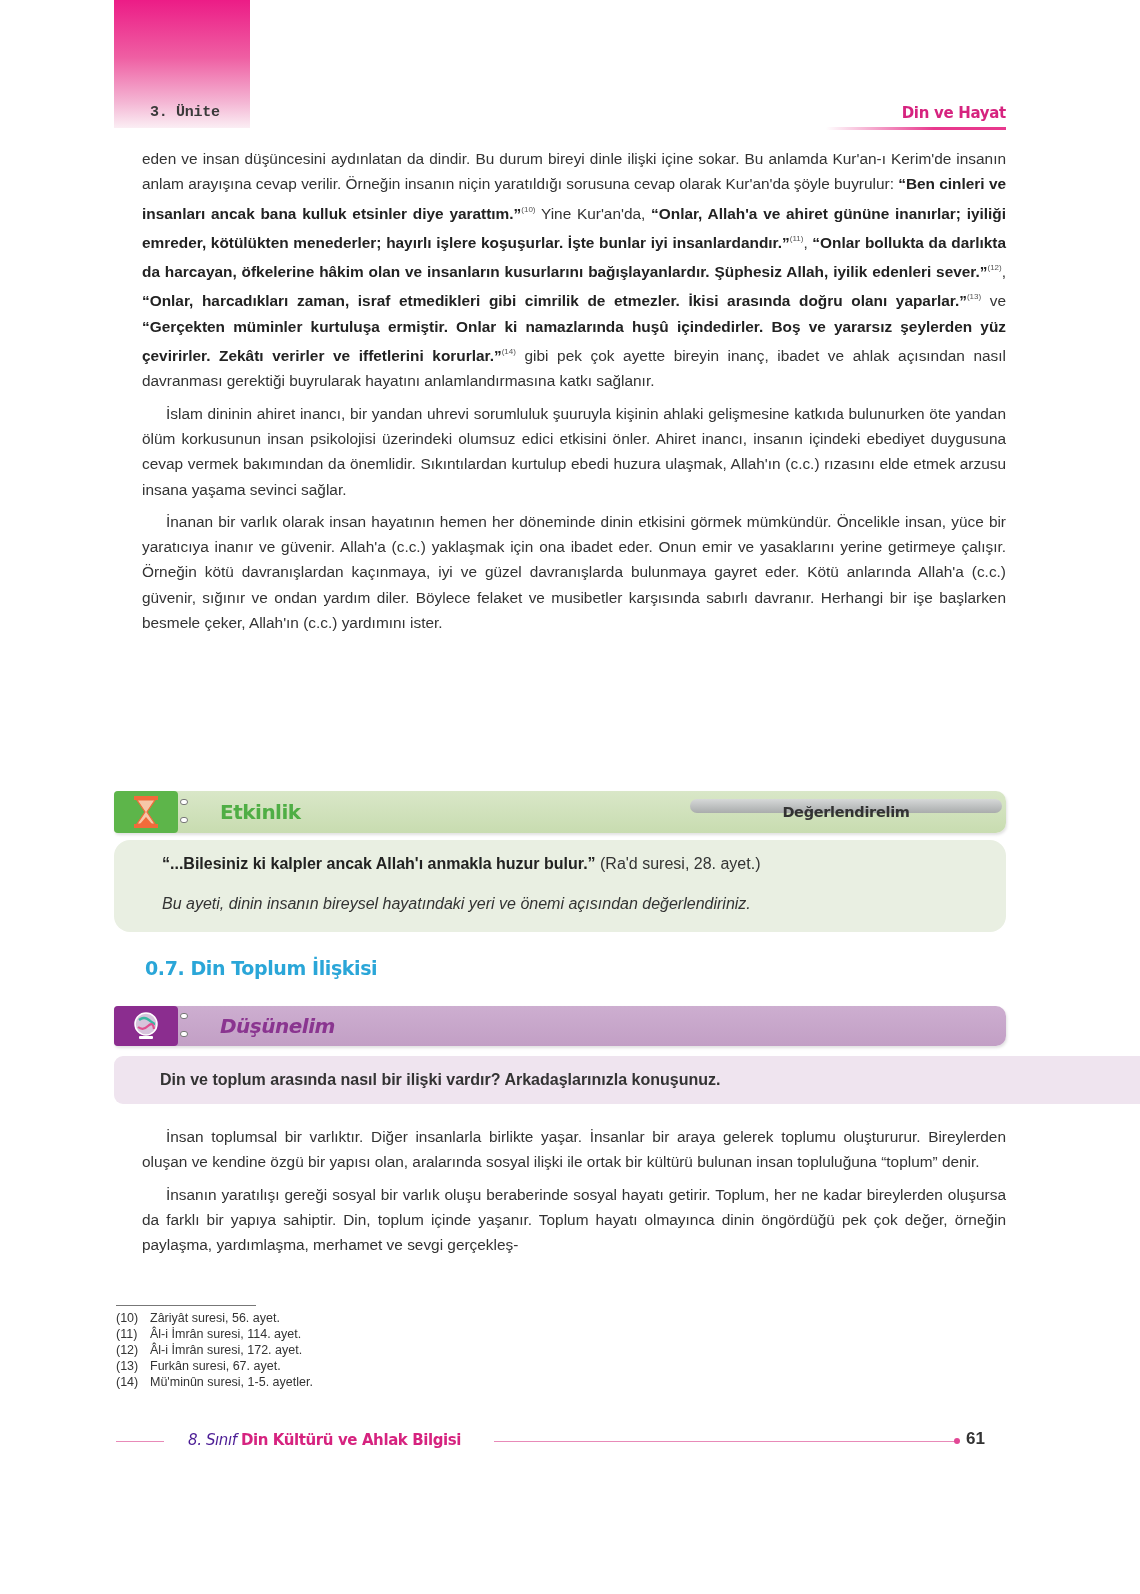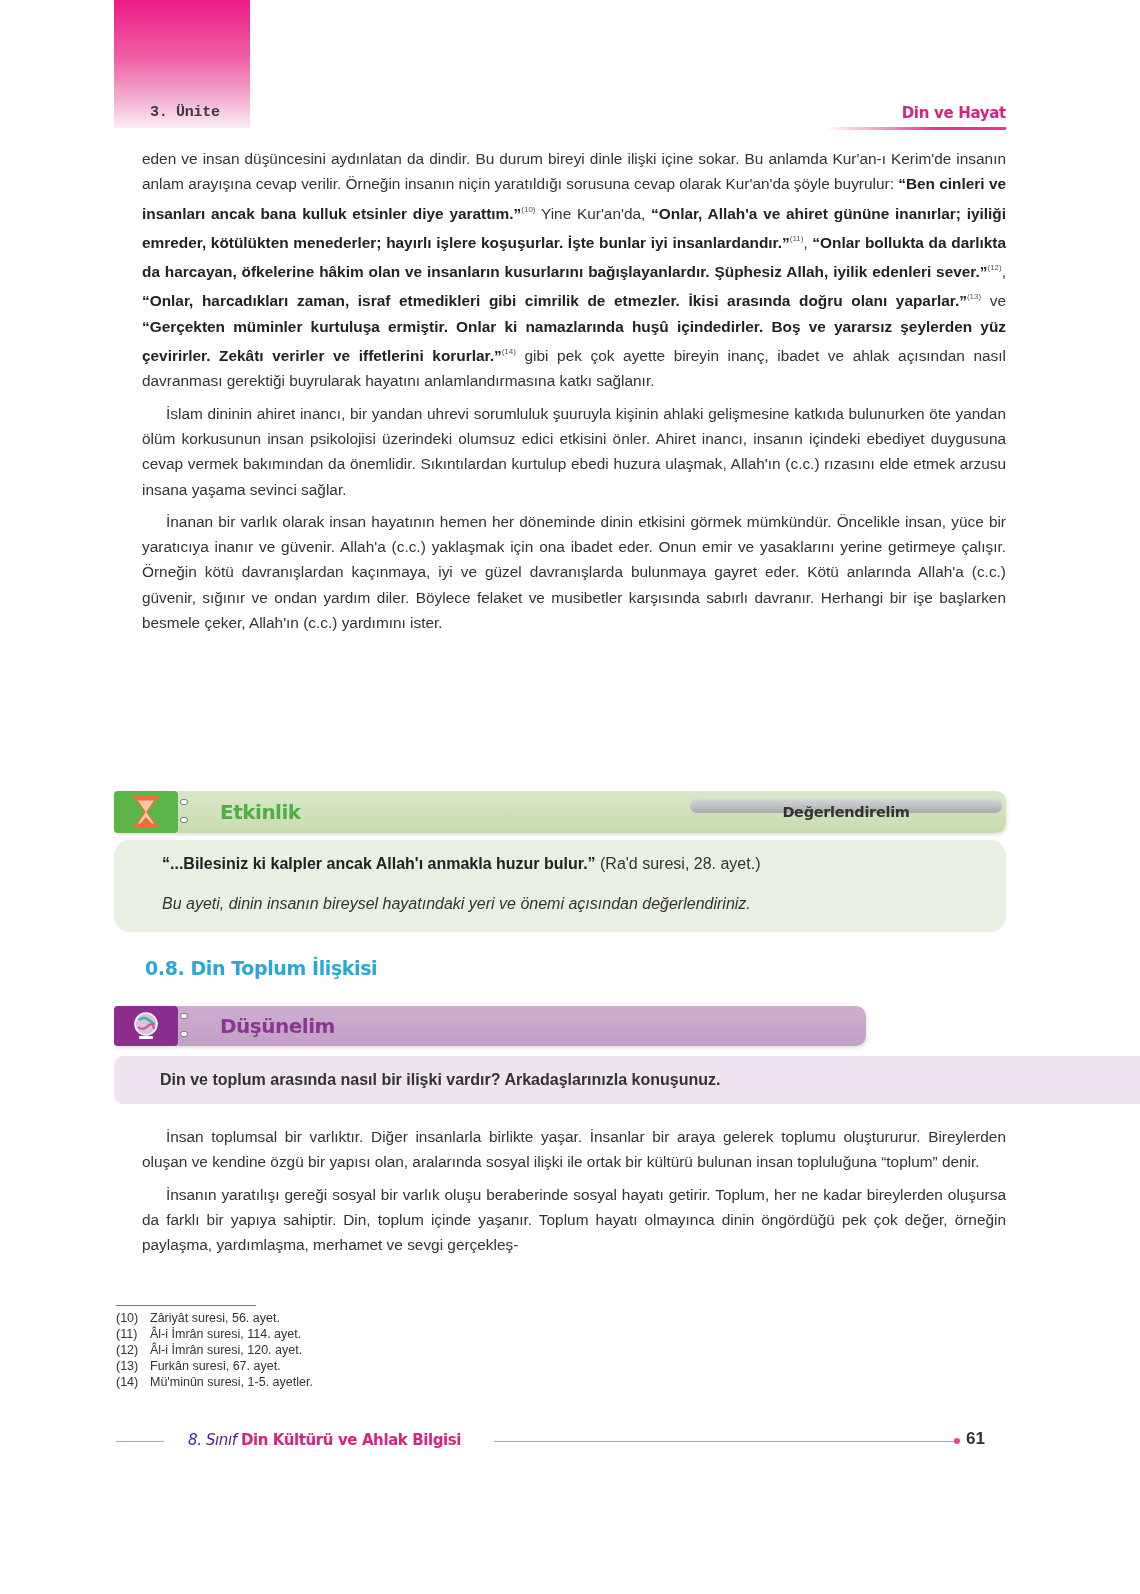--- a/index.html
+++ b/index.html
@@ -62,23 +62,24 @@
   .act-quote b { color: #222; }
   .act-prompt { position: absolute; left: 48px; top: 55px; font-size: 16px; font-style: italic; color: #333; }
 
   .section-heading {
     position: absolute; left: 145px; top: 957px; font-size: 19px; font-weight: bold; color: #2aa6d8;
     font-family: "DejaVu Sans", sans-serif; letter-spacing: -0.4px;
   }
 
   
   .think-header {
-    position: absolute; left: 114px; top: 1006px; width: 752px; height: 40px;
+    position: absolute; left: 114px; top: 1006px; width: 892px; height: 40px;
     background: linear-gradient(to bottom, #cdaed0, #c29fc5); border-radius: 4px 10px 10px 4px;
     box-shadow: 1px 2px 3px rgba(0,0,0,0.12);
+    font-style: italic;
   }
   .think-icon {
     position: absolute; left: 0; top: 0; width: 64px; height: 40px; background: #8b2d8f;
     border-radius: 4px; display: flex; align-items: center; justify-content: center;
   }
   .think-title {
     position: absolute; left: 106px; top: 8px; font-size: 20px; font-weight: bold; color: #8a3590;
     font-family: "DejaVu Sans", sans-serif; letter-spacing: -0.5px;
   }
   .think-body {
@@ -128,21 +129,21 @@
       <span></span>
     </div>
   <div class="act-title">Etkinlik</div>
   <div class="act-pill">Değerlendirelim</div>
 </div>
 <div class="act-body">
   <div class="act-quote"><b>“...Bilesiniz ki kalpler ancak Allah'ı anmakla huzur bulur.”</b><span> (Ra'd suresi, 28. ayet.)</span></div>
   <div class="act-prompt">Bu ayeti, dinin insanın bireysel hayatındaki yeri ve önemi açısından değerlendiriniz.</div>
 </div>
 
-<div class="section-heading">0.8. Din Toplum İlişkisi</div>
+<div class="section-heading">0.7. Din Toplum İlişkisi</div>
 
 <div class="think-header">
   <div class="think-icon">
     <svg width="30" height="32" viewBox="0 0 30 32">
       <circle cx="15" cy="14" r="11" fill="#d7c4dc" stroke="#ffffff" stroke-width="1.5"></circle>
       <path d="M8 10 Q13 6 18 10 T24 14" stroke="#3bb6a3" stroke-width="2.4" fill="none"></path>
       <path d="M7 17 Q12 21 17 16 T23 19" stroke="#e0508f" stroke-width="2.2" fill="none"></path>
       <rect x="8" y="26" width="14" height="3" rx="1" fill="#ffffff"></rect>
     </svg>
   </div>
@@ -158,21 +159,21 @@
 
 <div class="body-text" id="block2" style="top:1124px;">
     <p class="indent"><span>İnsan toplumsal bir varlıktır. Diğer insanlarla birlikte yaşar. İnsanlar bir araya gelerek toplumu oluştururur. Bireylerden oluşan ve kendine özgü bir yapısı olan, aralarında sosyal ilişki ile ortak bir kültürü bulunan insan topluluğuna “toplum” denir.</span></p>
     <p class="indent"><span>İnsanın yaratılışı gereği sosyal bir varlık oluşu beraberinde sosyal hayatı getirir. Toplum, her ne kadar bireylerden oluşursa da farklı bir yapıya sahiptir. Din, toplum içinde yaşanır. Toplum hayatı olmayınca dinin öngördüğü pek çok değer, örneğin paylaşma, yardımlaşma, merhamet ve sevgi gerçekleş-</span></p>
   </div>
 
 <div class="fn-rule"></div>
 <div class="footnotes" id="footnotes">
     <div><span class="num">(10)</span><span>Zâriyât suresi, 56. ayet.</span></div>
     <div><span class="num">(11)</span><span>Âl-i İmrân suresi, 114. ayet.</span></div>
-    <div><span class="num">(12)</span><span>Âl-i İmrân suresi, 120. ayet.</span></div>
+    <div><span class="num">(12)</span><span>Âl-i İmrân suresi, 172. ayet.</span></div>
     <div><span class="num">(13)</span><span>Furkân suresi, 67. ayet.</span></div>
     <div><span class="num">(14)</span><span>Mü'minûn suresi, 1-5. ayetler.</span></div>
   </div>
 
 <div class="footer-rule-left"></div>
 <div class="footer-text">
   <span class="footer-grade">8. Sınıf </span><span class="footer-subject">Din Kültürü ve Ahlak Bilgisi</span>
 </div>
 <div class="footer-rule-right"></div>
 <div class="footer-dot"></div>

